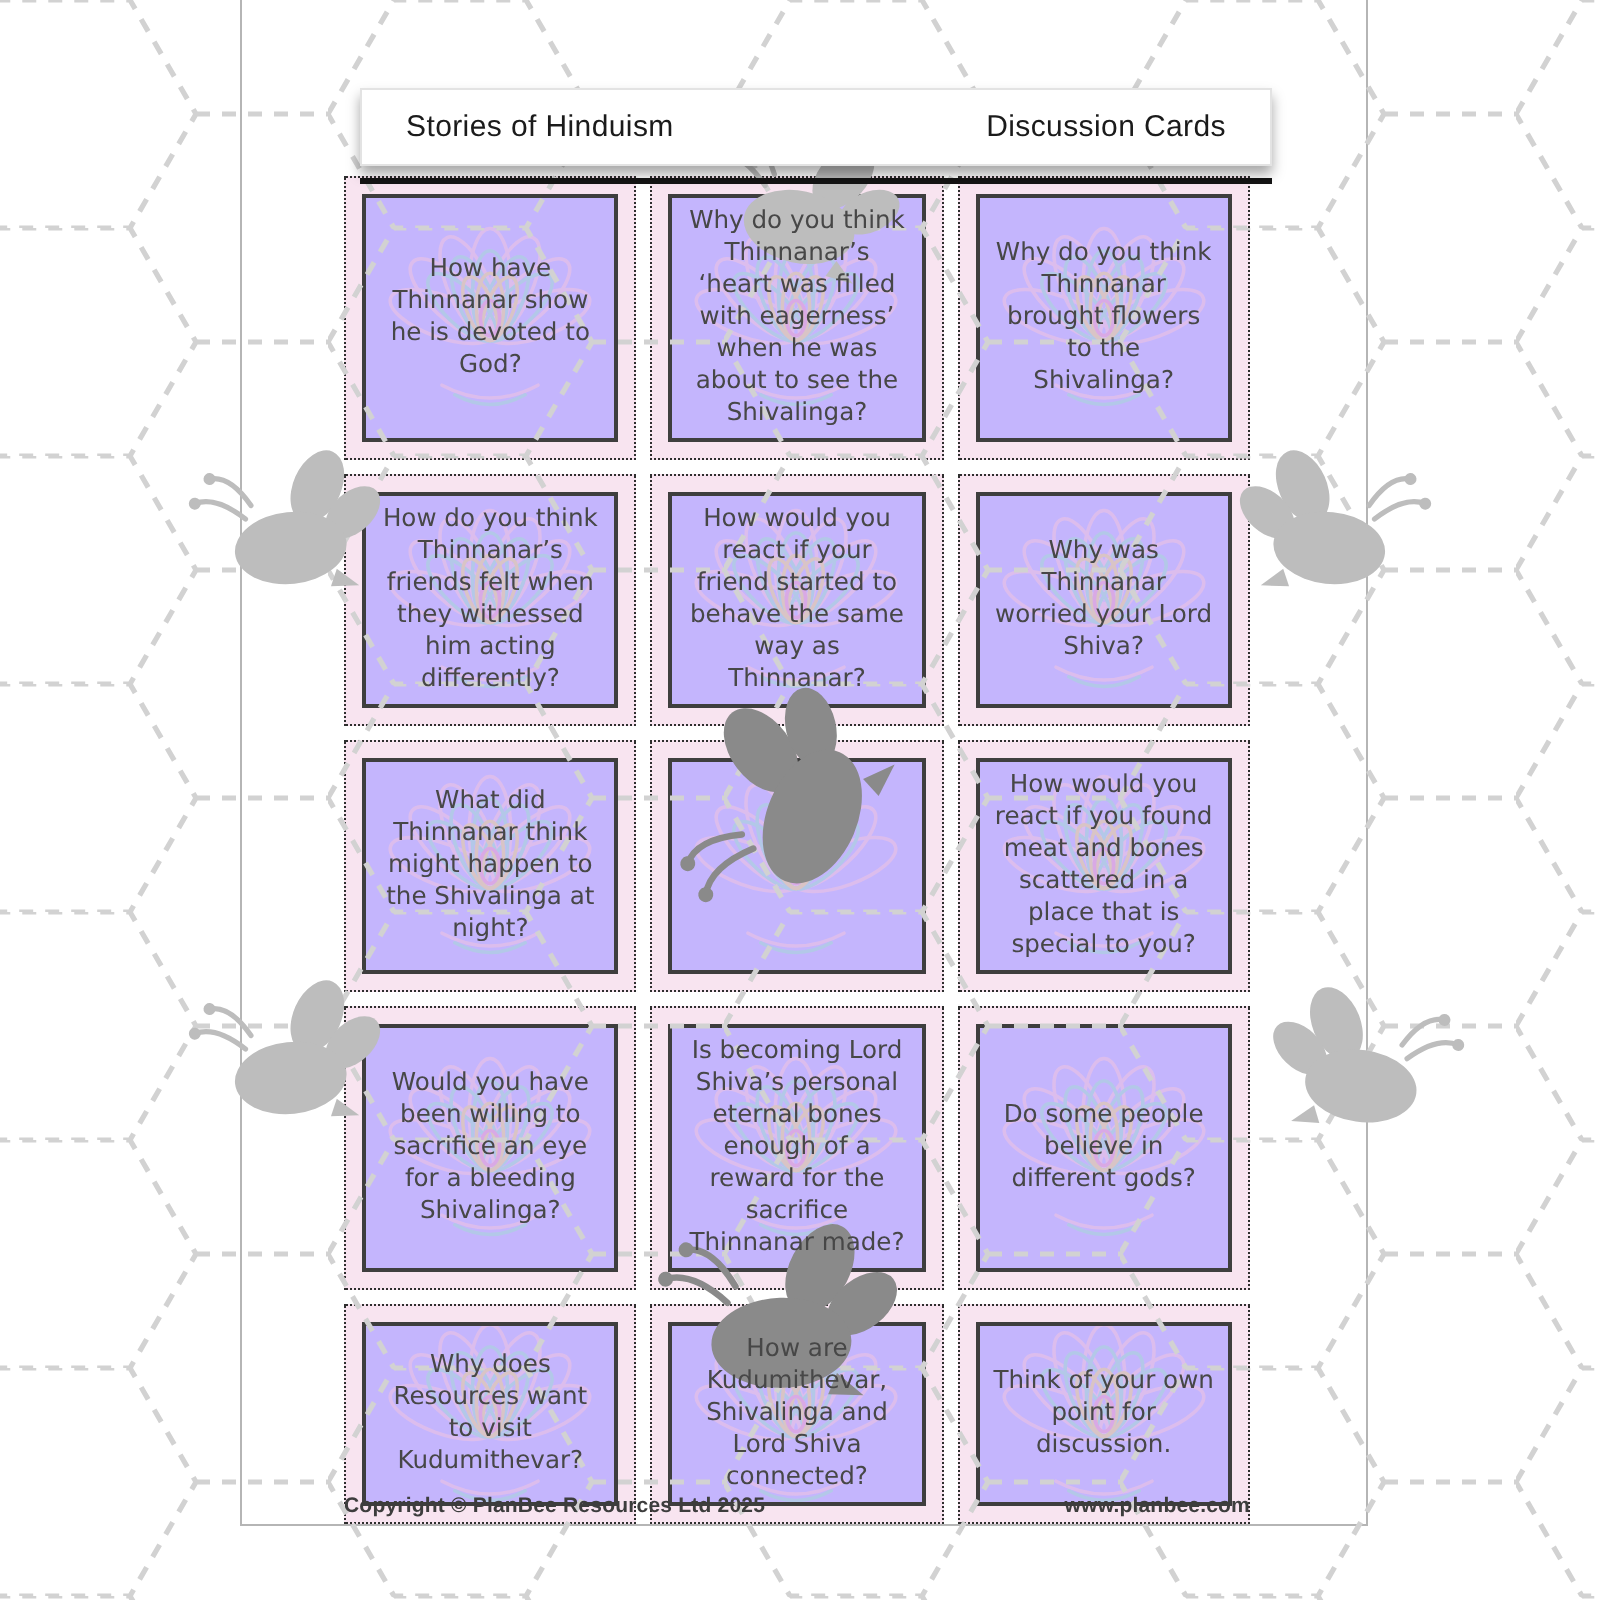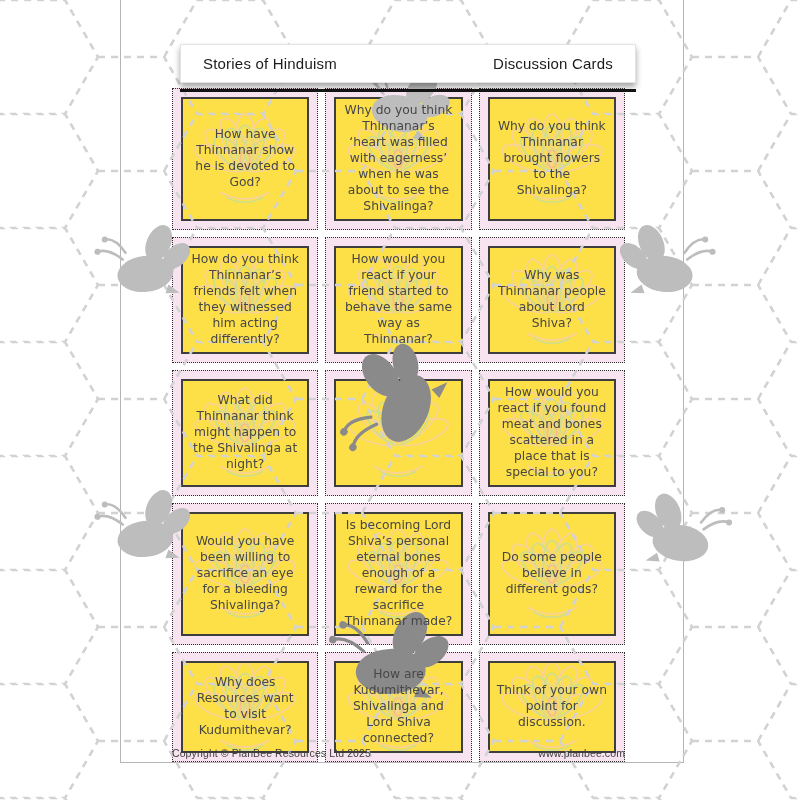--- a/index.html
+++ b/index.html
@@ -34,38 +34,38 @@
     position:absolute;left:172px;top:88px;width:453px;height:658px;
     display:grid;grid-template-columns:repeat(3,1fr);grid-template-rows:repeat(5,1fr);
     gap:7px;
   }
   .card{
     border:1.5px dotted #2e2e2e;background:#f8e4f0;padding:8px;
     box-sizing:border-box;display:flex;
   }
   .inner{
     flex:1;position:relative;box-sizing:border-box;
-    border:2px solid #3e3e3e;background:#fde047;
+    border:2px solid #3e3e3e;background:#c4b5fd;
     display:flex;align-items:center;justify-content:center;
     text-align:center;padding:4px 7px;overflow:hidden;
   }
   .mandala{
     position:absolute;left:50%;top:50%;width:120px;height:116px;
     margin-left:-60px;margin-top:-58px;opacity:.5;pointer-events:none;
   }
   .q{
     position:relative;z-index:6;
     font-family:"DejaVu Sans", sans-serif;
     font-size:12.3px;line-height:1.3;color:#474747;
   }
   
   .footer{
     position:absolute;left:172px;top:747px;width:453px;z-index:7;
     display:flex;justify-content:space-between;
-    font-size:10.5px;color:#3d3d3d;font-weight:normal;letter-spacing:.1px;
+    font-size:10.5px;color:#3d3d3d;font-weight:bold;letter-spacing:.1px;
   }
   .sprite{position:absolute;width:0;height:0;overflow:hidden}
 </style>
 </head>
 <body>
 
 <svg class="sprite" aria-hidden="true">
   <defs>
     <symbol id="bee-sym" viewBox="-60 -60 120 120">
       <path d="M-24,-6 Q-40,-16 -50,-11" stroke="currentColor" stroke-width="2.6" fill="none" stroke-linecap="round"></path>
@@ -187,21 +187,21 @@
           <use href="#lotus-sym"></use>
         </svg>
         <span class="q">How would you react if your friend started to behave the same way as Thinnanar?</span>
       </div>
     </div>
   <div class="card">
       <div class="inner">
         <svg class="mandala">
           <use href="#lotus-sym"></use>
         </svg>
-        <span class="q">Why was Thinnanar people about Lord Shiva?</span>
+        <span class="q">Why was Thinnanar worried your Lord Shiva?</span>
       </div>
     </div>
   <div class="card">
       <div class="inner">
         <svg class="mandala">
           <use href="#lotus-sym"></use>
         </svg>
         <span class="q">What did Thinnanar think might happen to the Shivalinga at night?</span>
       </div>
     </div>

